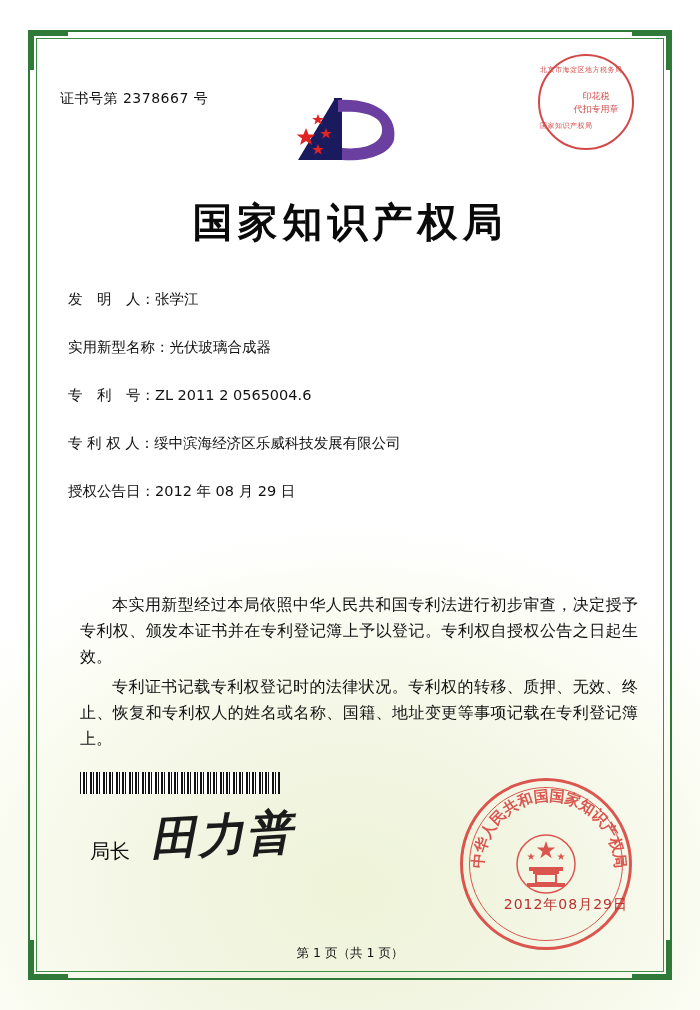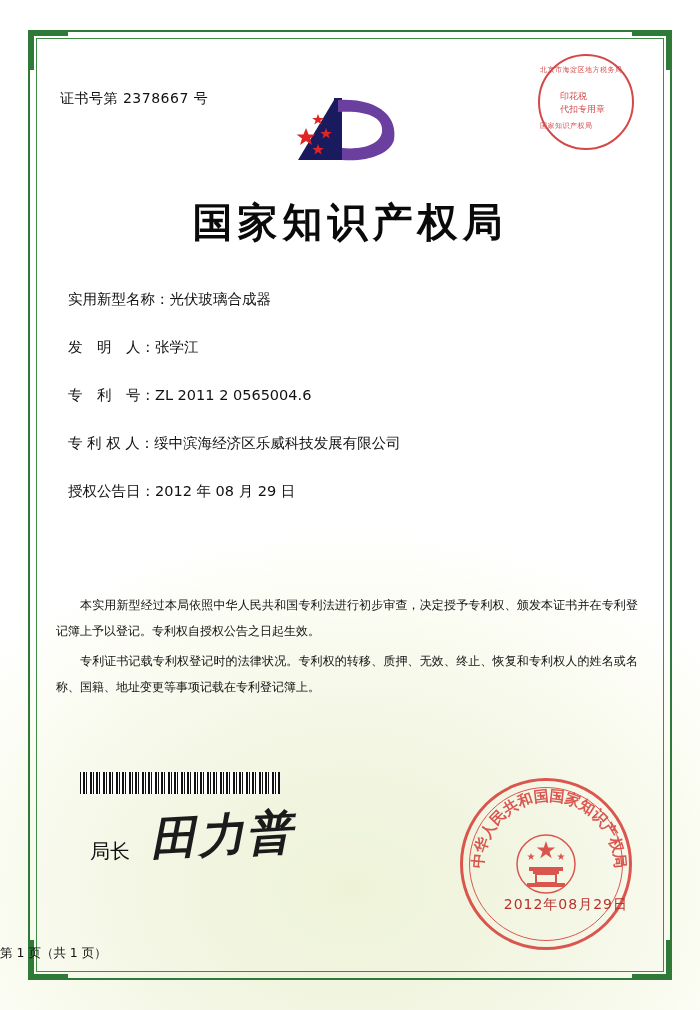--- a/index.html
+++ b/index.html
@@ -82,20 +82,21 @@
     left: 0; right: 0;
     text-align: left;
     font-size: 7px;
     letter-spacing: 0.5px;
   }
   .seal-top .arc-top { top: 9px; }
   .seal-top .arc-bottom { bottom: 17px; }
   .seal-top .mid {
     position: absolute;
     top: 34px; left: 0; right: 0;
+    text-align: center;
     font-size: 9px;
     line-height: 13px;
     padding-left: 20px;
   }
 
   
   .title {
     position: absolute;
     left: 0; right: 0;
     top: 195px;
@@ -123,24 +124,24 @@
   .field-label {
     display: inline-block;
   }
   .field-value {
     display: inline-block;
   }
 
   
   .paragraphs {
     position: absolute;
-    left: 56px;
+    left: 80px;
     right: 62px;
     top: 592px;
-    font-size: 12px;
+    font-size: 16px;
     line-height: 26px;
     color: #111;
     text-align: justify;
   }
   .paragraphs p {
     margin: 0 0 4px 0;
     text-indent: 2em;
   }
 
   
@@ -225,21 +226,21 @@
     color: #b8312c;
     letter-spacing: 1px;
     font-family: "DejaVu Sans", "Liberation Sans", sans-serif;
   }
 
   
   .footer {
     position: absolute;
     left: 0; right: 0;
     bottom: 48px;
-    text-align: left;
+    text-align: center;
     font-size: 12.5px;
     color: #111;
   }
 </style>
 </head>
 <body>
 
 <div class="page">
 
   <div class="border-outer"></div>
@@ -271,24 +272,24 @@
       <div>印花税</div>
       <div>代扣专用章</div>
     </div>
     <div class="arc-bottom">国家知识产权局</div>
   </div>
 
   <div class="title">国家知识产权局</div>
 
   <div class="fields">
     <div class="field-row">
+      <span class="field-label">发　明　人：</span><span class="field-value">张学江</span>
+    </div>
+    <div class="field-row">
       <span class="field-label">实用新型名称：</span><span class="field-value">光伏玻璃合成器</span>
-    </div>
-    <div class="field-row">
-      <span class="field-label">发　明　人：</span><span class="field-value">张学江</span>
     </div>
     <div class="field-row">
       <span class="field-label">专　利　号：</span><span class="field-value">ZL 2011 2 0565004.6</span>
     </div>
     <div class="field-row">
       <span class="field-label">专 利 权 人：</span><span class="field-value">绥中滨海经济区乐威科技发展有限公司</span>
     </div>
     <div class="field-row">
       <span class="field-label">授权公告日：</span><span class="field-value">2012 年 08 月 29 日</span>
     </div>

